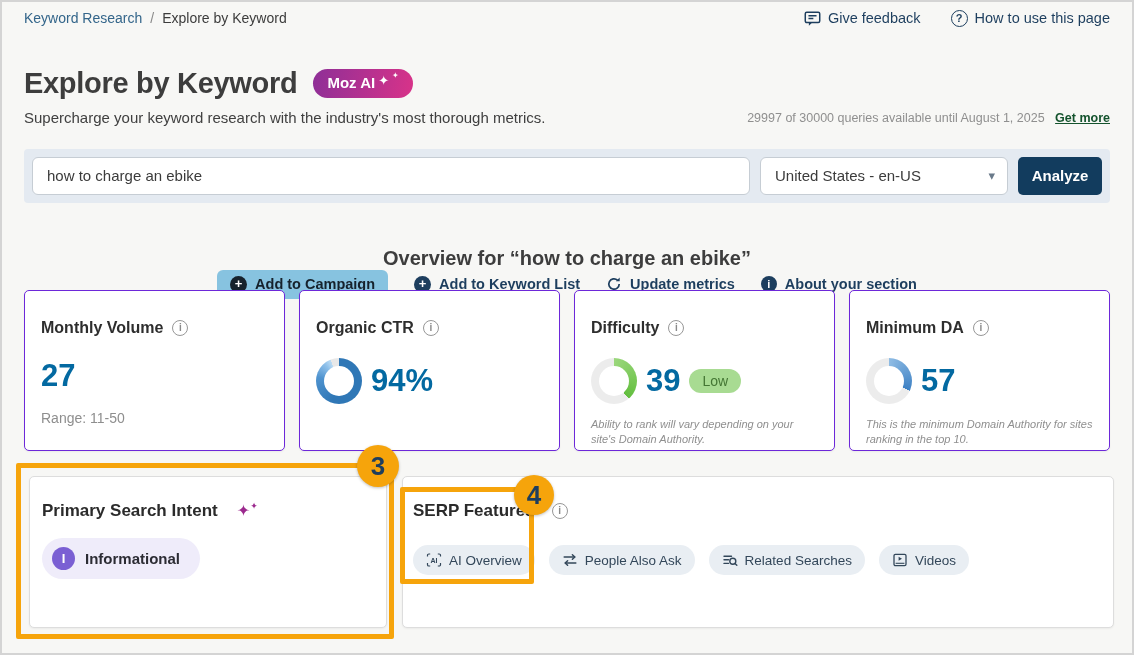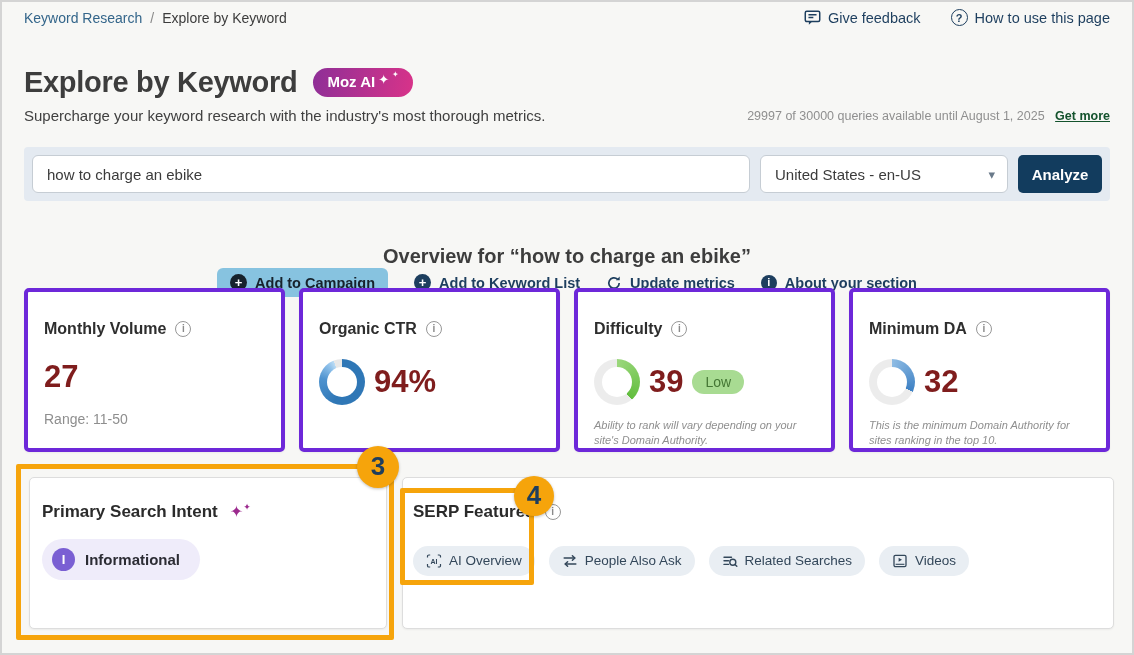--- a/index.html
+++ b/index.html
@@ -39,39 +39,39 @@
   .overview-row{ margin:44px 22px 0 22px; height:32px; display:flex; align-items:center; justify-content:space-between;flex-direction:column;}
   h2{ font-size:20px; font-weight:700; color:#3d3d3d;}
   .actions{ display:flex; align-items:center; gap:26px;}
   .act{ display:flex; align-items:center; gap:8px; background:none; border:none; font-family:inherit; font-size:14.5px; font-weight:600; color:#1d3e5e; cursor:pointer; padding:0;}
   .campaign-btn{ background:#87c3e0; border-radius:6px; padding:6px 13px; color:#16222c;}
   .plus-circle{ width:17px; height:17px; border-radius:50%; background:#1d3e5e; color:#fff; font-size:13px; font-weight:700; display:inline-flex; align-items:center; justify-content:center; line-height:1; padding-bottom:1px;}
   .plus-circle.dark{ background:#16222c;}
   .info-filled{ width:16px; height:16px; border-radius:50%; background:#1d3e5e; color:#fff; font-size:11px; font-weight:700; display:inline-flex; align-items:center; justify-content:center; line-height:1;}
   
   .cards-row{ margin:11px 22px 0 22px; display:flex; gap:14px; height:170px;}
-  .metric-card{ flex:1; background:#fff; border:4px solid #6d28d9; border-radius:5px; padding:14px 16px 0 16px; box-shadow:0 1px 2px rgba(0,0,0,.05);}
+  .metric-card{ flex:1; background:#fff; border:1px solid #6d28d9; border-radius:5px; padding:14px 16px 0 16px; box-shadow:0 1px 2px rgba(0,0,0,.05);}
   .metric-title{ margin-top:14px; display:flex; align-items:center; gap:9px; font-size:16px; font-weight:700; color:#2e2e2e;}
   .info-outline{ width:16px; height:16px; border:1.4px solid #979797; color:#8a8a8a; border-radius:50%; font-size:10px; font-weight:600; display:inline-flex; align-items:center; justify-content:center; line-height:1; cursor:pointer;}
   .metric-value-row{ margin-top:21px; display:flex; align-items:center; gap:9px;}
-  .metric-value{ font-size:31px; font-weight:600; color:#7f1d1d;}
+  .metric-value{ font-size:31px; font-weight:600; color:#0369a1;}
   .metric-range{ margin-top:16px; font-size:14px; color:#8e8e8e;}
   .metric-note{ margin-top:13px; font-size:11px; font-style:italic; color:#8f8f8f; line-height:1.35;}
   .donut{ width:46px; height:46px; border-radius:50%; position:relative; flex:none;}
   .donut::after{ content:""; position:absolute; inset:8px; border-radius:50%; background:#fff;}
   .donut-ctr{ background:conic-gradient(#2f77b6 0deg 200deg,#4f93cf 280deg,#8ec0ea 320deg,#bcdcf4 338deg,#e8e8e8 338deg 360deg);}
   .donut-diff{ background:conic-gradient(#9bd77c 0deg,#62be3e 140deg,#ececec 140deg 360deg);}
   .donut-da{ background:conic-gradient(#8fbce4 0deg,#3e81c4 115deg,#ececec 115deg 360deg);}
   .low-pill{ background:#a8db92; color:#447634; font-size:14px; padding:4px 13px; border-radius:14px; font-weight:400;}
   
   .bottom{ position:relative; margin-top:12px; height:190px; flex:none;}
   .b-card{ position:absolute; background:#fff; border:1px solid #ddd; border-radius:5px; box-shadow:0 1px 2px rgba(0,0,0,.05);}
   .intent-card{ left:27px; top:13px; width:358px; height:152px; padding:24px 16px 0 12px;}
   .serp-card{ left:400px; top:13px; width:712px; height:152px; padding:24px 16px 0 10px;}
-  .b-title{ font-size:17px; font-weight:700; color:#2b2b2b; display:flex; align-items:center; gap:10px;}
+  .b-title{ font-size:17px; font-weight:700; color:#2b2b2b; display:flex; align-items:center; gap:17px;}
   .ai-sparkles{ color:#9c2a8e; display:inline-flex; align-items:flex-start; margin-left:2px;}
   .ai-sparkles .spark-lg{ font-size:16px;}
   .ai-sparkles .spark-sm{ font-size:9px; margin-top:-1px;}
   .intent-pill{ margin-top:17px; display:inline-flex; align-items:center; gap:10px; background:#efecfa; border-radius:21px; height:41px; padding:0 20px 0 10px;}
   .intent-circle{ width:23px; height:23px; border-radius:50%; background:#7a5fd3; color:#fff; font-size:13px; font-weight:700; display:inline-flex; align-items:center; justify-content:center;}
   .intent-label{ font-size:15px; font-weight:700; color:#2c2c34;}
   .b-note{ font-size:12px; font-style:italic; color:#8c8c8c;}
   .intent-note{ margin-top:23px;}
   .serp-note{ margin-top:28px;}
   .pill-row{ margin-top:24px; display:flex; gap:14px;}
@@ -203,21 +203,21 @@
       <div class="metric-note">Ability to rank will vary depending on your site's Domain Authority.</div>
     </div>
 
     <div class="metric-card">
       <div class="metric-title">
         <span>Minimum DA</span>
         <span class="info-outline">i</span>
       </div>
       <div class="metric-value-row">
         <span class="donut donut-da"></span>
-        <span class="metric-value">32</span>
+        <span class="metric-value">57</span>
       </div>
       <div class="metric-note">This is the minimum Domain Authority for sites ranking in the top 10.</div>
     </div>
   </div>
 
   <div class="bottom">
 
     <div class="b-card intent-card">
       <div class="b-title">
         <span>Primary Search Intent</span>

